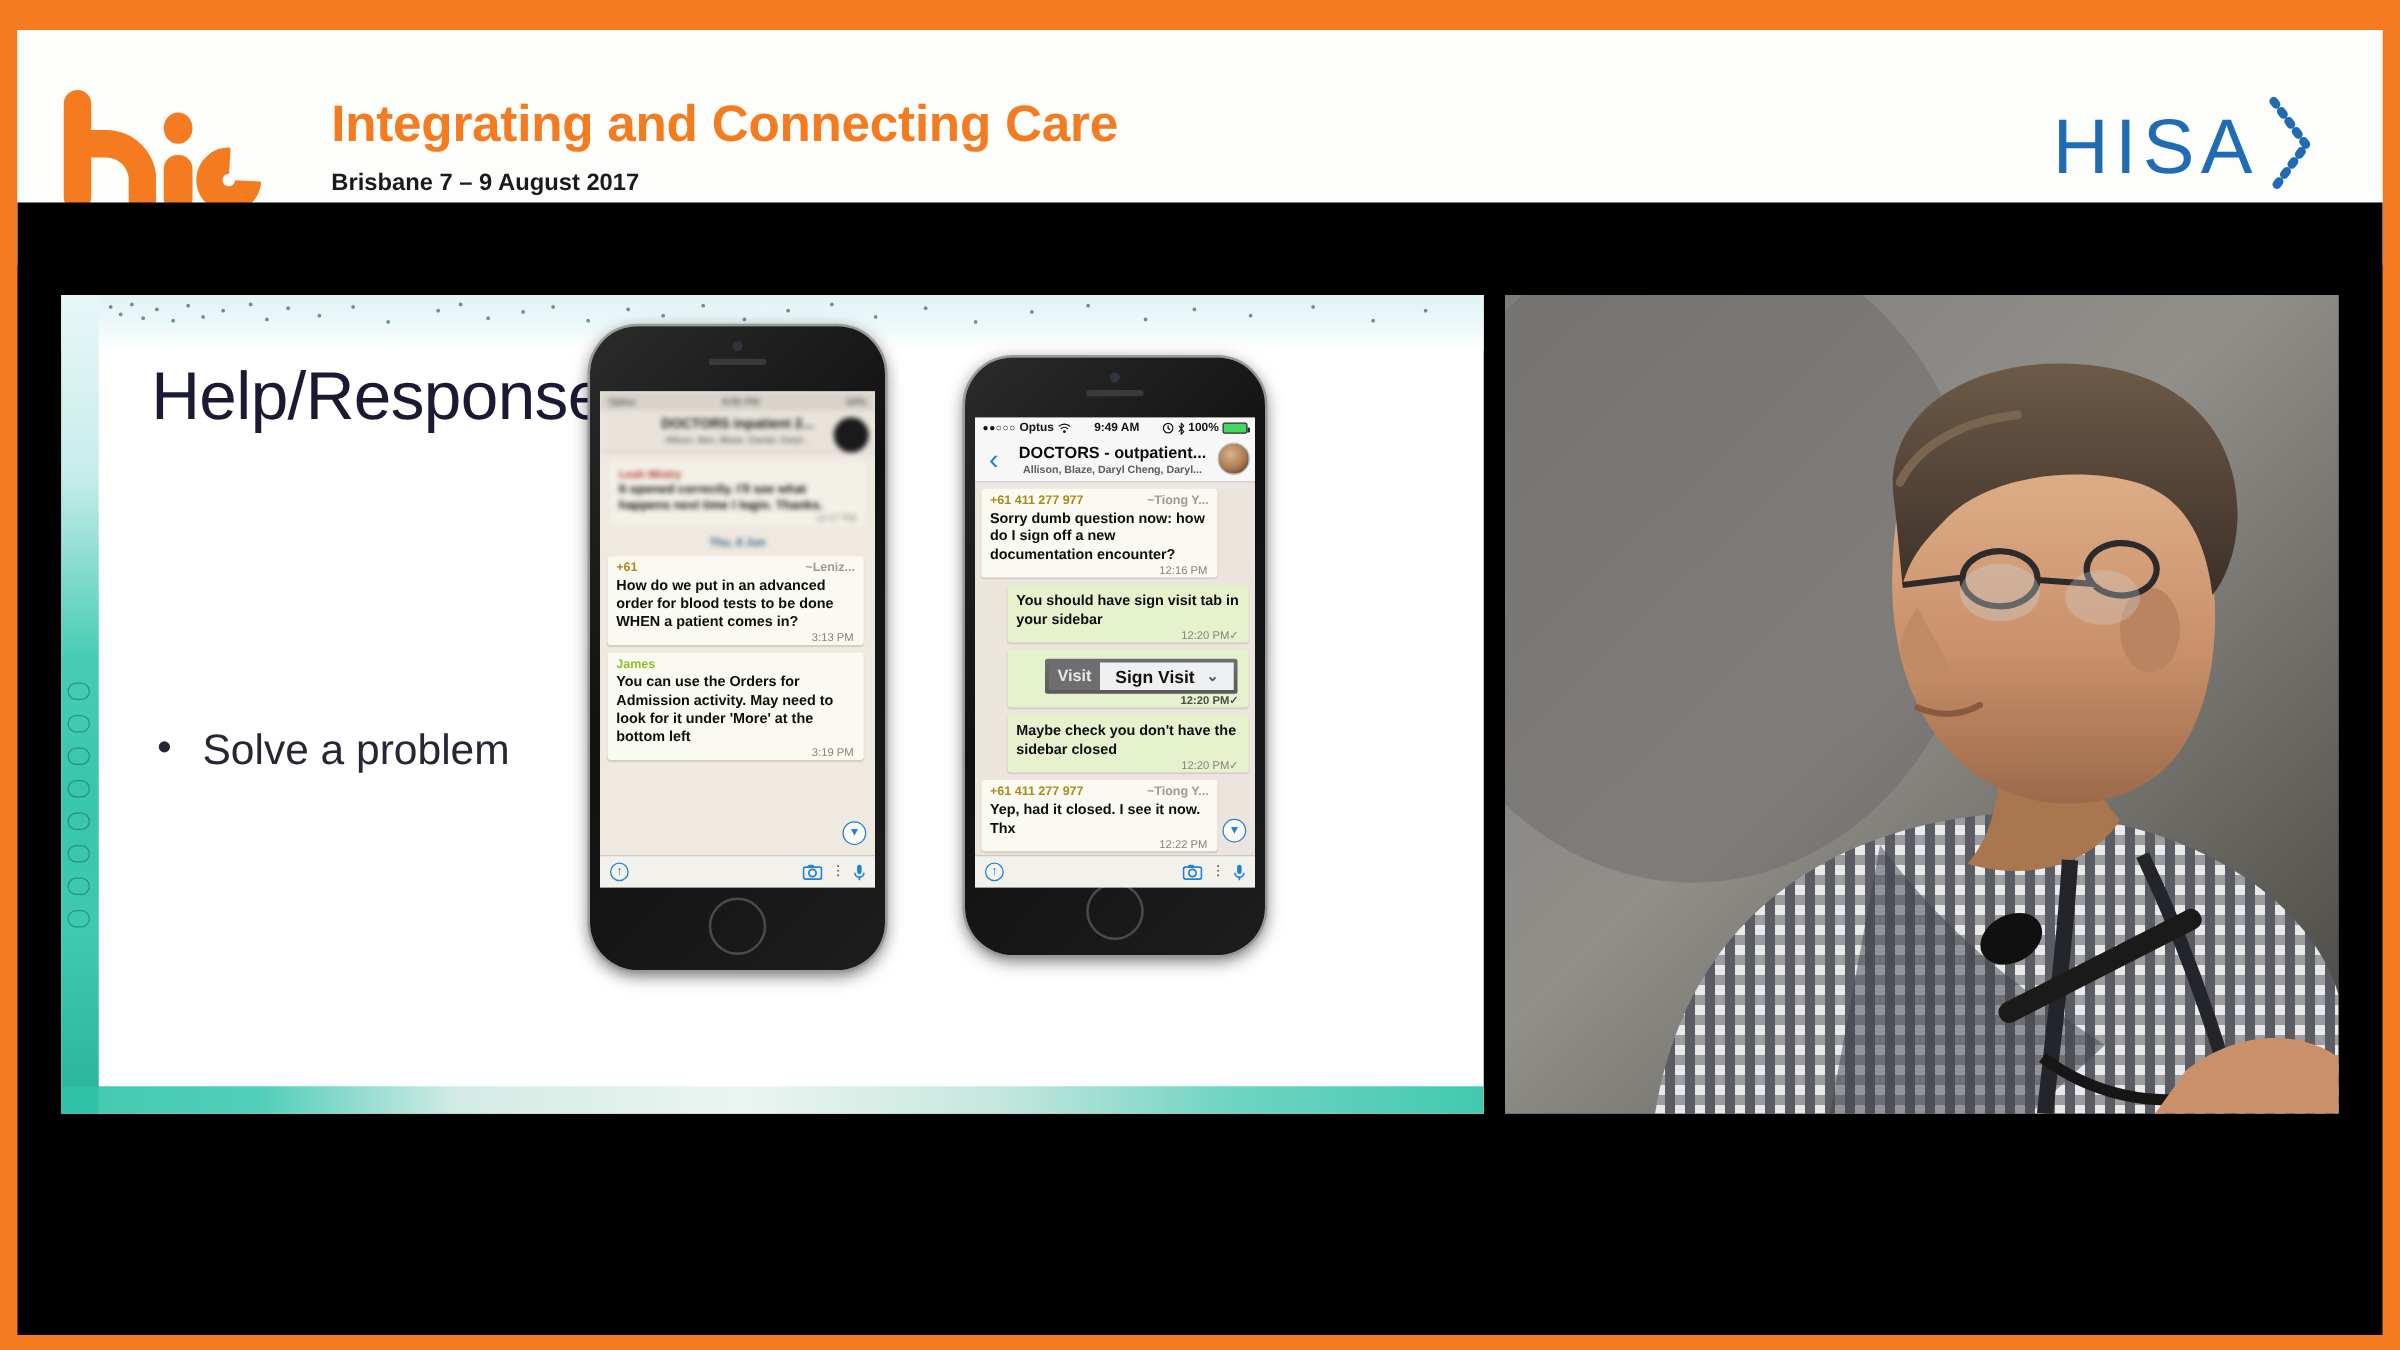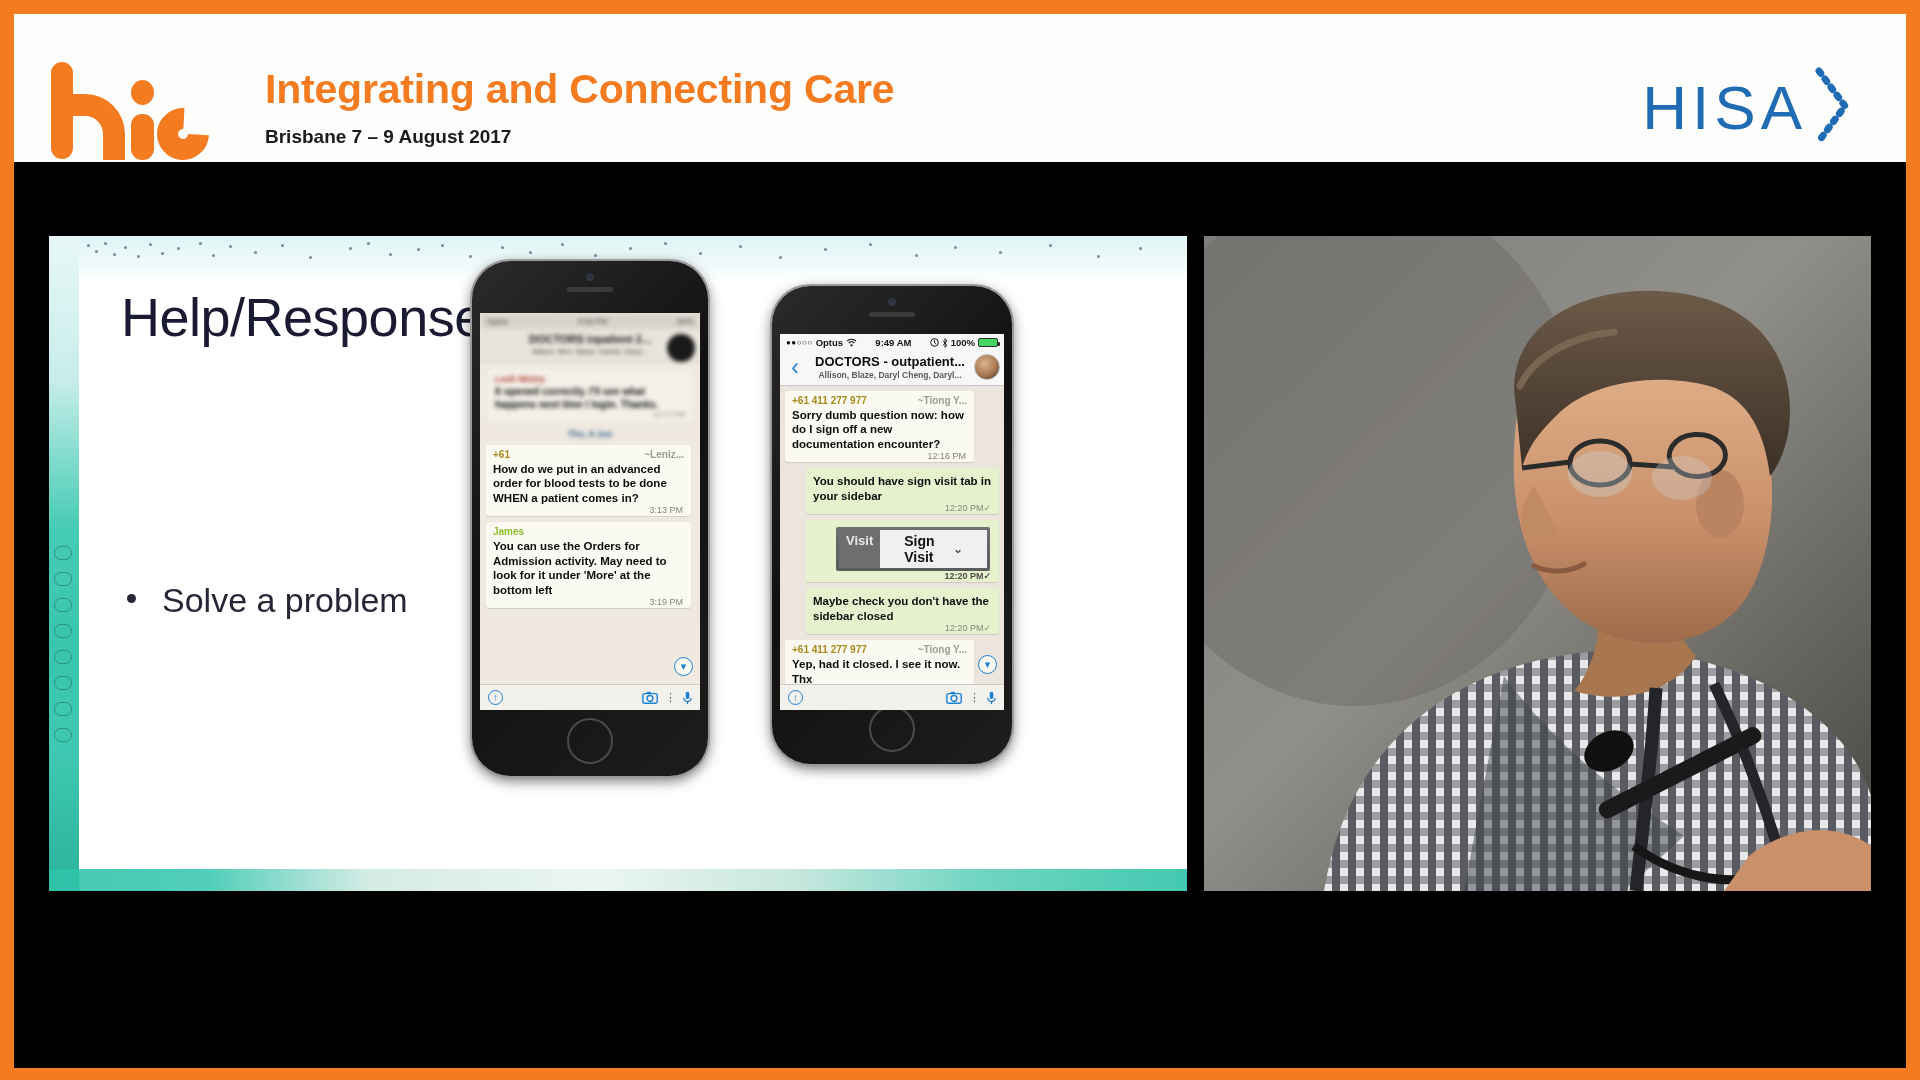--- a/index.html
+++ b/index.html
@@ -13,21 +13,21 @@
   
   #page {
     position: relative;
     width: 1920px; height: 1080px;
     background: #f47b20;
   }
 
   
   #header {
     position: absolute;
-    left: 14px; top: 14px;
+    left: 14px; top: 24px;
     width: 1892px; height: 188px;
     background: #fdfdfc;
     display: flex;
     align-items: center;
     border: 1px solid #fbfbfa;
   }
   .hdr-left { display: flex; align-items: center; padding-left: 30px; }
 
   
   .hic-logo { position: relative; width: 168px; height: 104px; flex: 0 0 auto; }
@@ -279,21 +279,21 @@
     background: linear-gradient(180deg,#6f6f6f 0%, #5a5a5a 100%);
     border-radius: 2px; padding: 3px;
     display: flex; align-items: stretch; position: relative;
   }
   .svi-tab {
     background: #6e6e6e; color: #e9e9e9; font-size: 13px; font-weight: bold;
     padding: 3px 7px; border-radius: 2px 0 0 0;
   }
   .svi-main {
     background: #eef0f2; color: #111; font-size: 14px; font-weight: bold;
-    padding: 3px 24px; flex: 1 1 auto; display: flex;
+    padding: 3px 12px; flex: 1 1 auto; display: flex;
     align-items: center; justify-content: space-between; gap: 8px;
   }
   .svi-caret { color: #555; font-size: 12px; font-weight: bold; }
 
   
   #speaker-photo {
     position: absolute; left: 1190px; top: 74px;
     width: 667px; height: 655px;
     overflow: hidden;
     background: linear-gradient(130deg,#6e6d6b 0%, #8b8a86 38%, #5e5d5a 72%, #3e3d3b 100%);

